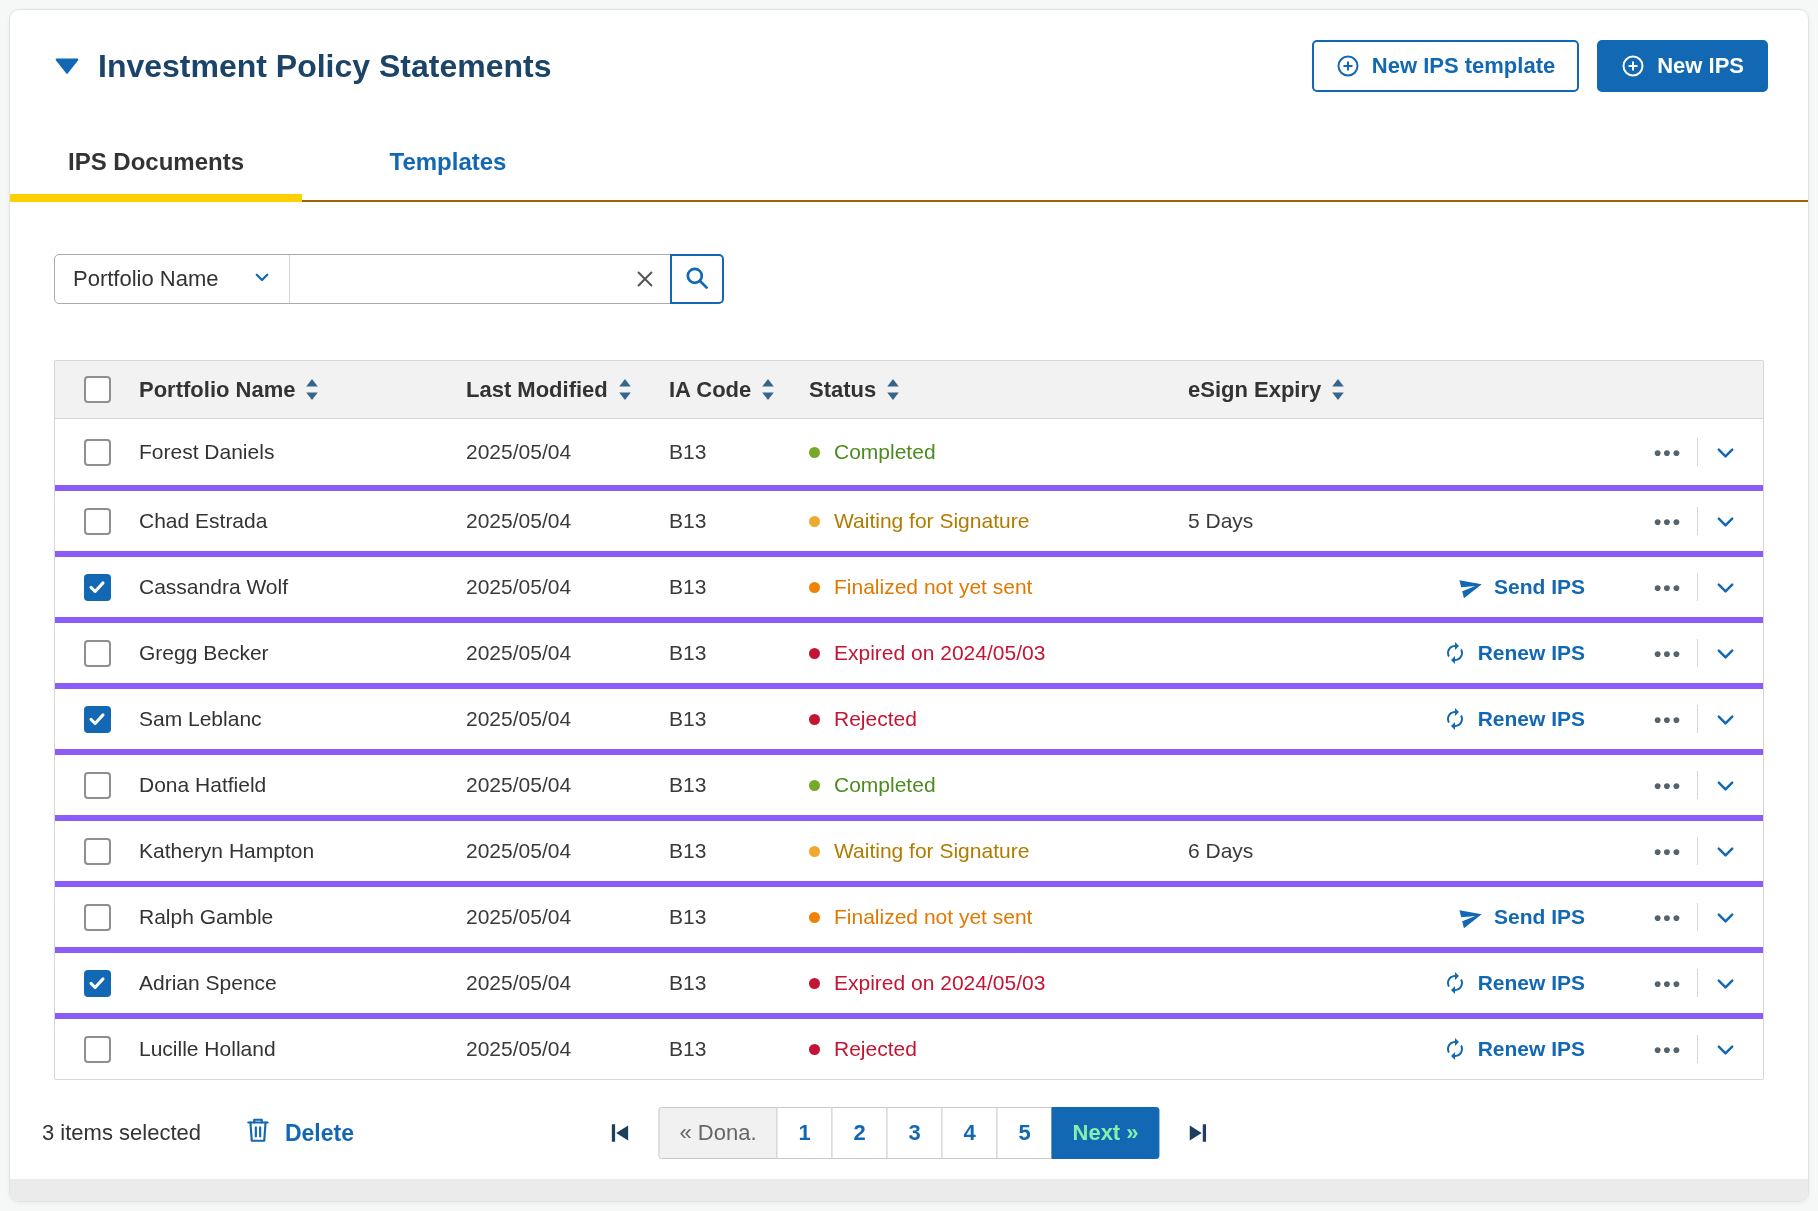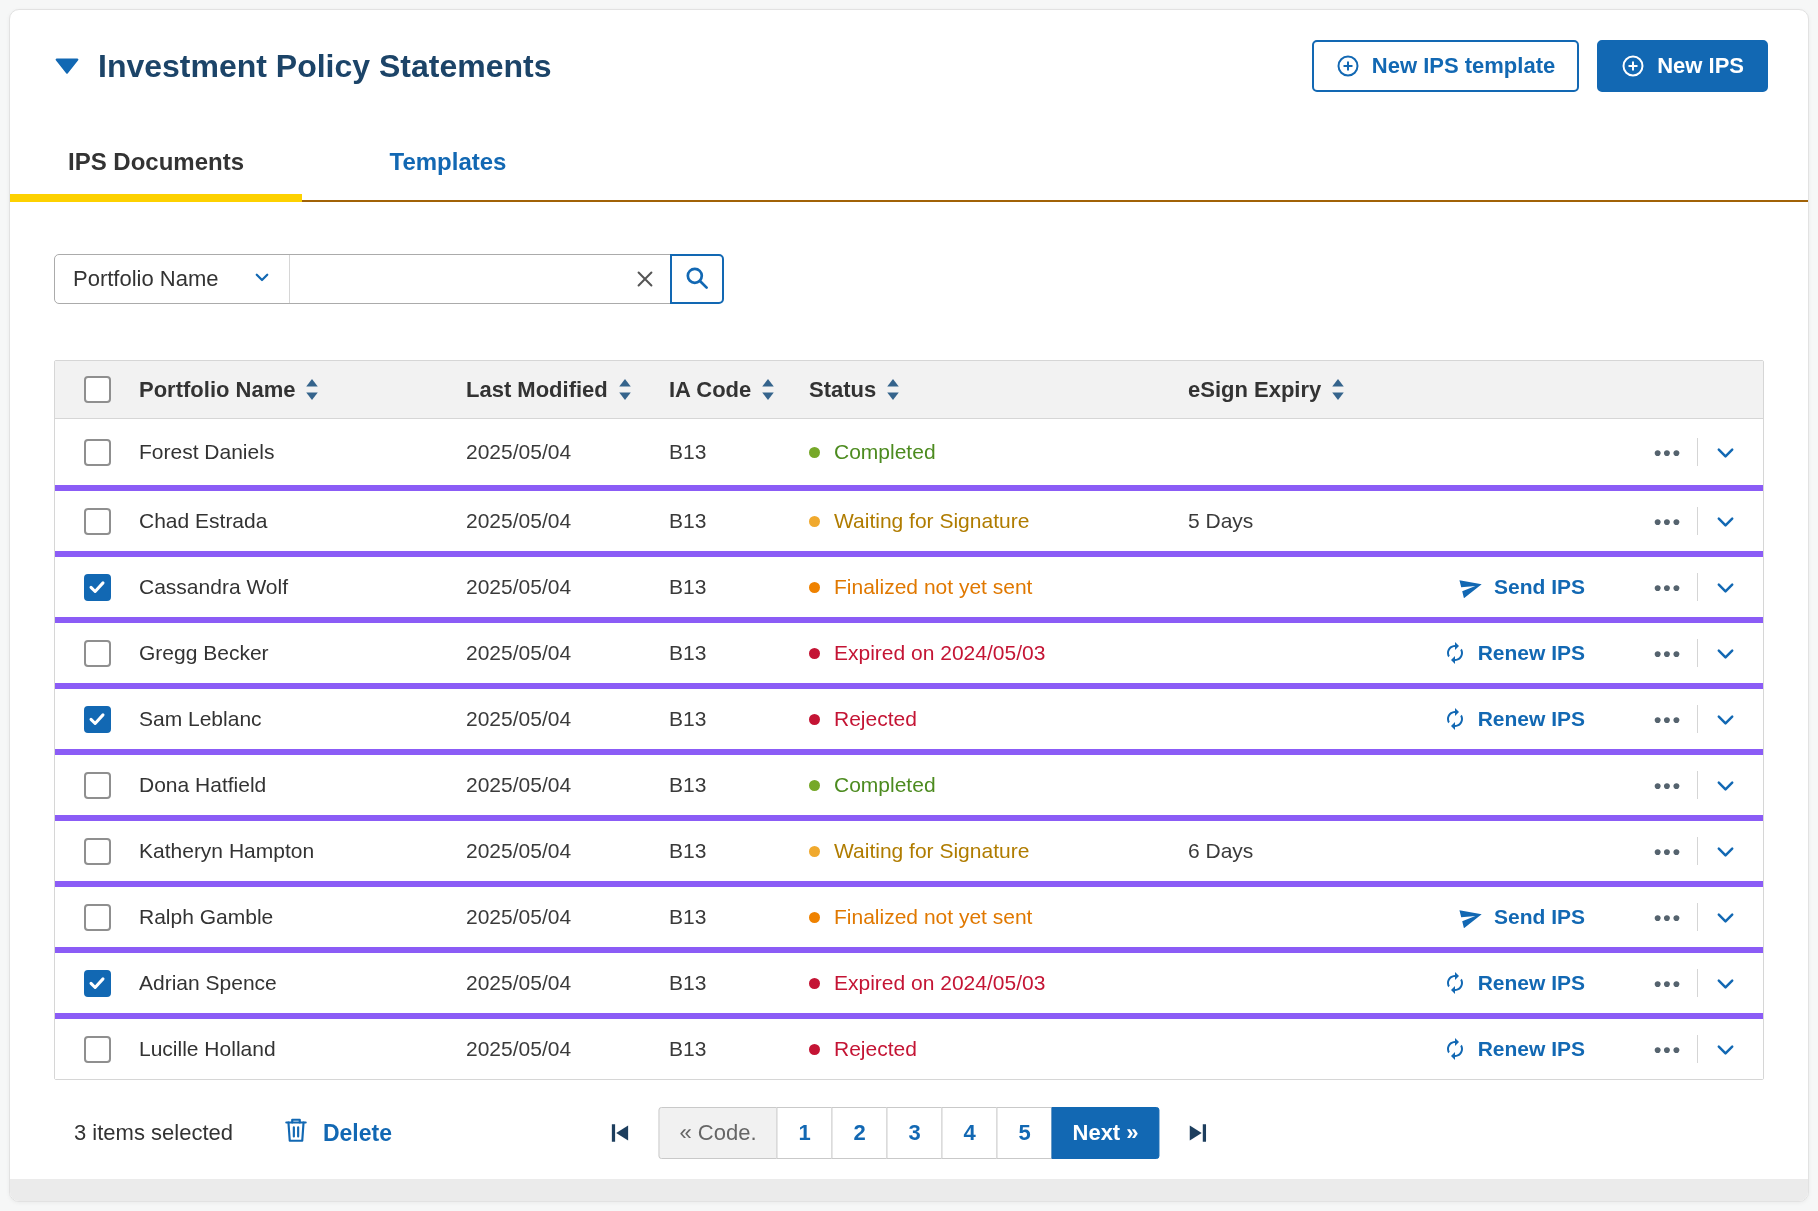--- a/index.html
+++ b/index.html
@@ -82,36 +82,36 @@
   .cell-action { display: flex; justify-content: flex-end; padding-right: 28px; }
   .action-link { display: flex; align-items: center; gap: 11px; color: #1268b3; font-size: 21px; font-weight: 600; cursor: pointer; text-decoration: none; }
   .icon-send, .icon-renew { display: none; align-items: center; }
   .icon-send svg { transform: rotate(-14deg); }
   .cell-menu { display: flex; align-items: center; justify-content: flex-end; padding-right: 26px; }
   .ellipsis { color: #55636e; font-size: 21px; font-weight: 700; letter-spacing: 2px; cursor: pointer; line-height: 1; }
   .vdiv { width: 1px; height: 28px; background: #d5d5d5; margin: 0 16px 0 15px; }
   .row-chevron { display: flex; cursor: pointer; }
 
   
-  .footer { display: flex; align-items: center; padding: 36px 64px 0; position: relative; gap: 6px; }
+  .footer { display: flex; align-items: center; padding: 36px 32px 0; position: relative; }
   .selected-text { font-size: 22px; color: #333; }
   .delete-group { display: flex; align-items: center; gap: 14px; margin-left: 44px; color: #1268b3; font-size: 23px; font-weight: 600; cursor: pointer; }
   .pagination { position: absolute; left: 50%; transform: translateX(-50%); display: flex; align-items: center; }
   .skip-btn { color: #1d3e5e; display: flex; cursor: pointer; }
   .page-group { display: flex; margin: 0 26px; }
   .page-numbers { display: flex; }
   .pg-btn {
     height: 52px; min-width: 56px;
     display: flex; align-items: center; justify-content: center;
     border: 1px solid #c9c9c9; background: #fff; color: #1268b3;
     font-size: 22px; font-weight: 600; margin-left: -1px;
     cursor: pointer; font-family: inherit; padding: 0 10px;
   }
   .pg-prev { background: #f1f1f1; color: #666; padding: 0 20px; border-radius: 3px 0 0 3px; margin-left: 0; font-weight: 400; }
-  .pg-next { background: #1268b3; color: #ffffff; border-color: #1268b3; padding: 0 20px; border-radius: 0 3px 3px 0; }
+  .pg-next { background: #1268b3; color: #86efac; border-color: #1268b3; padding: 0 20px; border-radius: 0 3px 3px 0; }
 
   .bottom-strip { margin-top: auto; height: 22px; background: #ebebeb; }
 </style>
 </head>
 <body>
 
 <div class="card">
 
   <div class="header-row">
     <div class="title-group">
@@ -583,21 +583,21 @@
     </span>
 
     <div class="pagination">
       <span class="skip-btn">
         <svg width="26" height="26" viewBox="0 0 24 24" fill="currentColor">
             <path d="M5 4h3v16H5z"></path>
             <path d="M20 5v14L9 12z"></path>
           </svg>
       </span>
       <div class="page-group">
-        <button class="pg-btn pg-prev">« Code.</button>
+        <button class="pg-btn pg-prev">« Dona.</button>
         <span class="page-numbers">
             <button class="pg-btn">1</button>
             <button class="pg-btn">2</button>
             <button class="pg-btn">3</button>
             <button class="pg-btn">4</button>
             <button class="pg-btn">5</button>
           </span>
         <button class="pg-btn pg-next">Next »</button>
       </div>
       <span class="skip-btn">

